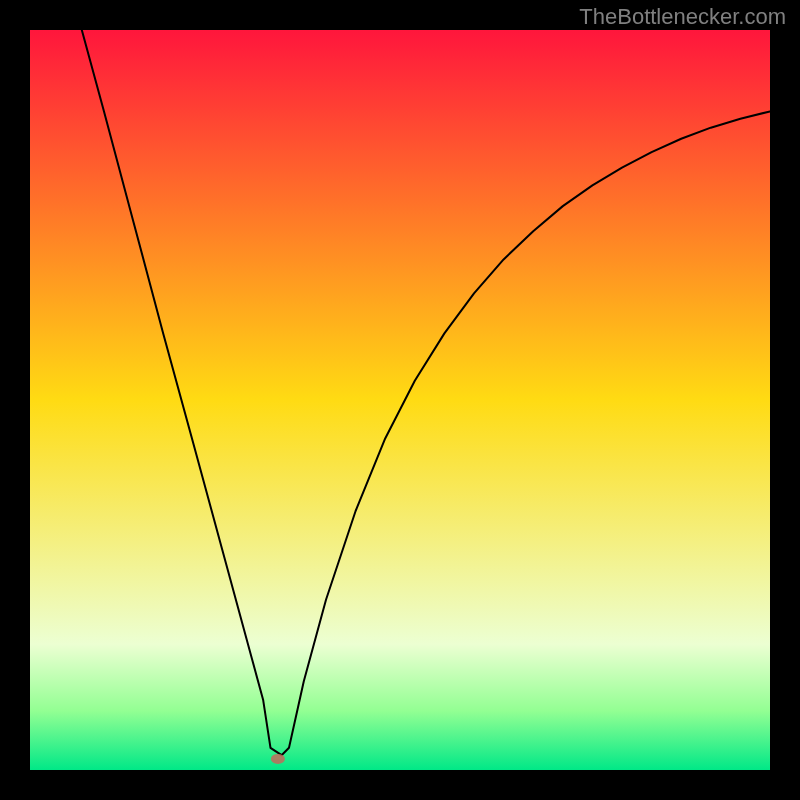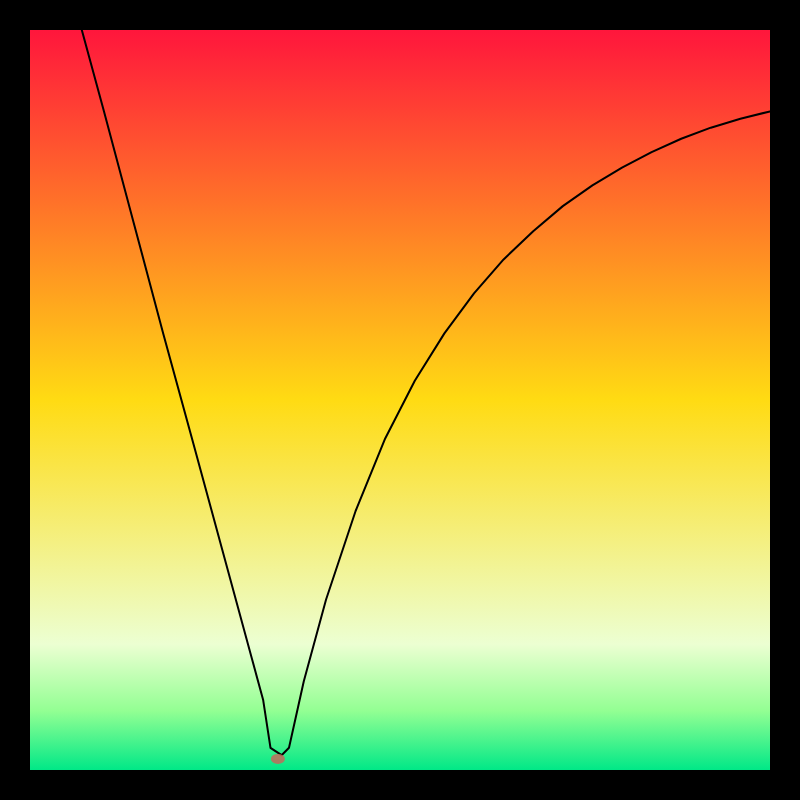--- a/index.html
+++ b/index.html
@@ -40,20 +40,21 @@
   }
   .minpoint {
     fill: #c26a5a;
     fill-opacity: 0.85;
   }
 </style>
 </head>
 <body>
 
 <div class="container">
+  <div class="watermark">TheBottlenecker.com</div>
 
   <div class="plot-area">
     <svg class="gradient-bg" viewBox="0 0 740 740" preserveAspectRatio="none">
       <defs>
         <linearGradient id="bg-grad" x1="0" y1="0" x2="0" y2="1">
           <stop id="st0" offset="0%" stop-color="#ff163c"></stop>
           <stop id="st1" offset="50%" stop-color="#ffdb13"></stop>
           <stop id="st2" offset="83%" stop-color="#ecffd2"></stop>
           <stop id="st3" offset="92%" stop-color="#93ff93"></stop>
           <stop id="st4" offset="100%" stop-color="#00e887"></stop>

